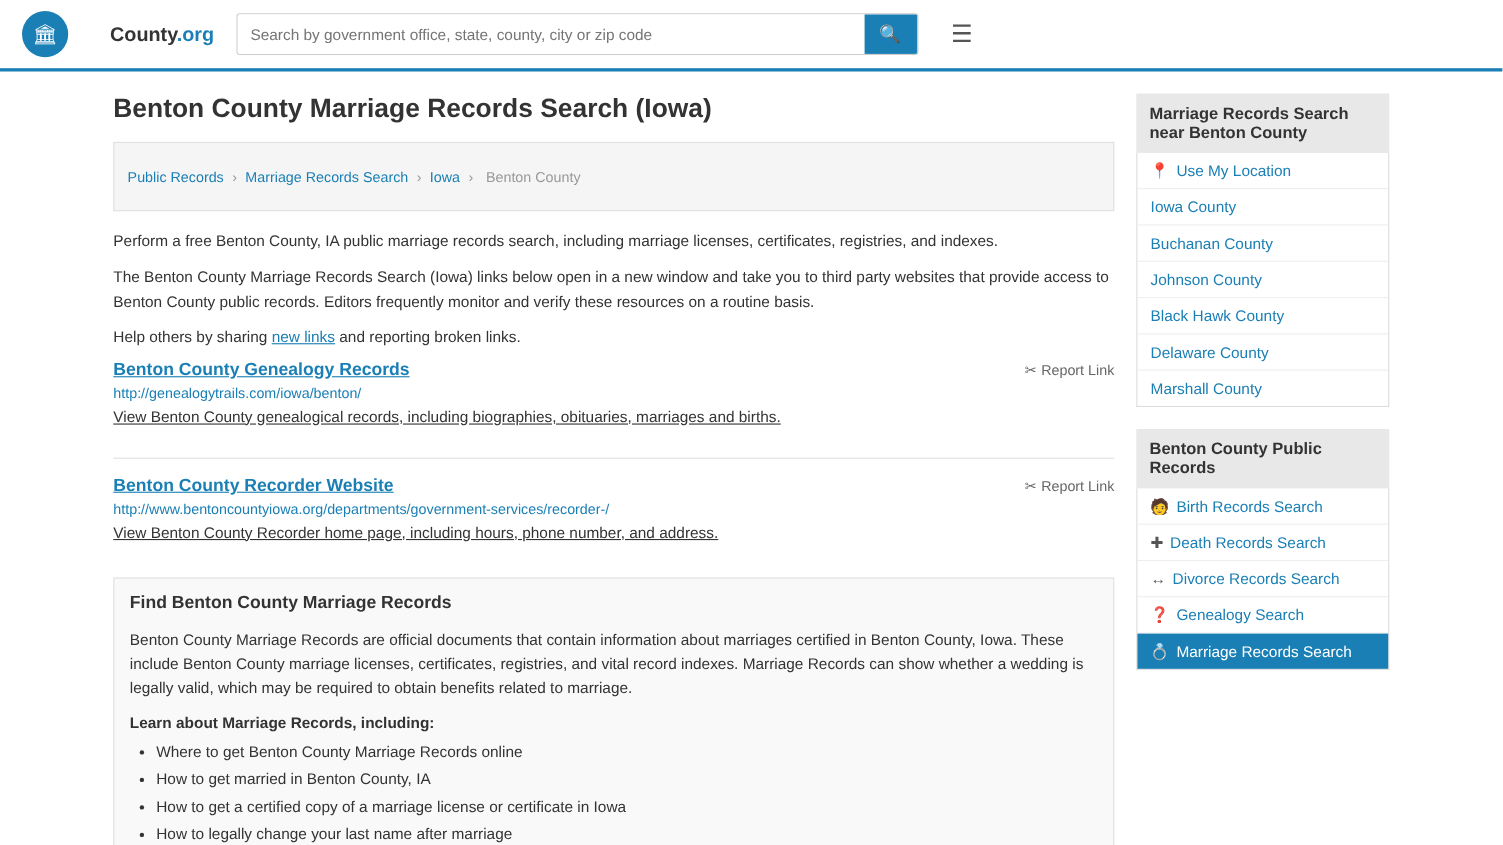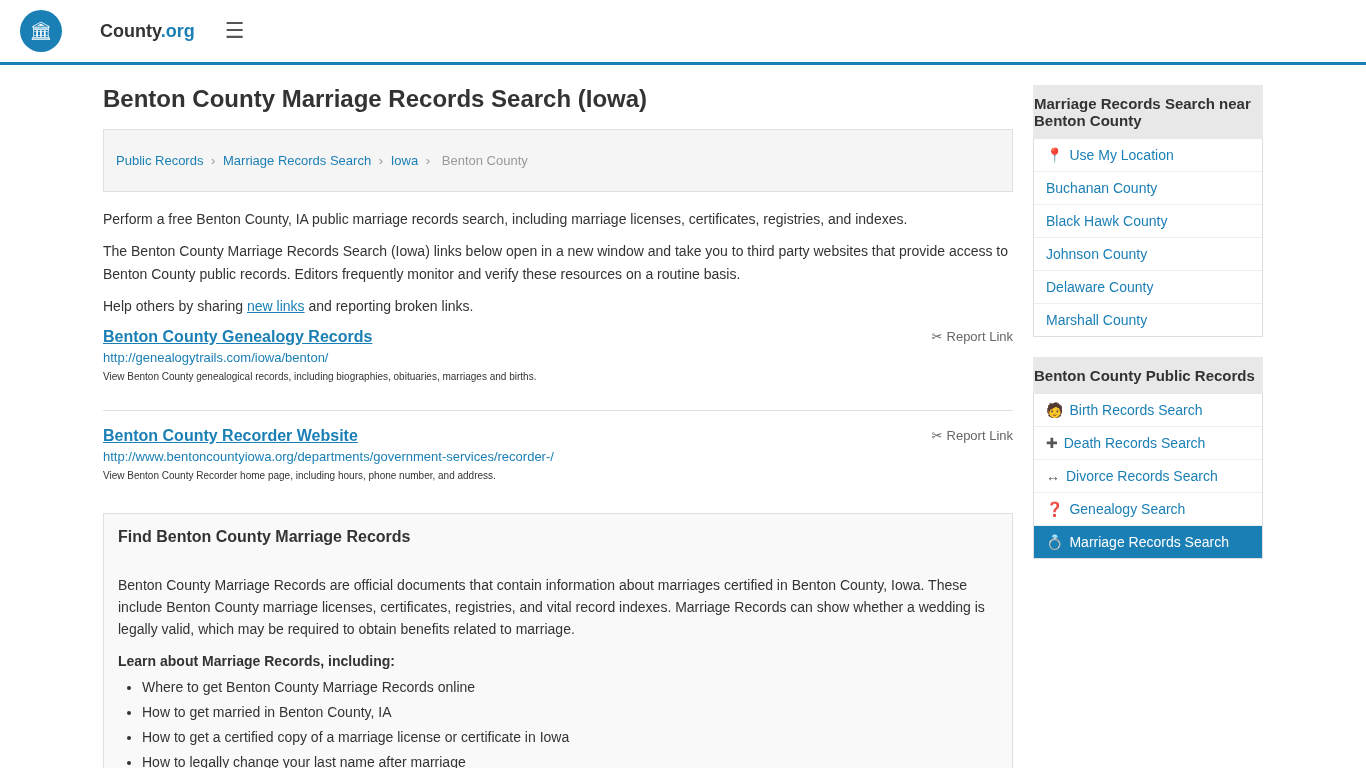--- a/index.html
+++ b/index.html
@@ -140,40 +140,41 @@
       display: flex;
       align-items: center;
       gap: 4px;
     }
     .record-url {
       color: #1a7fb5;
       font-size: 13px;
       margin-bottom: 4px;
     }
     .record-desc {
-      font-size: 10px;
+      font-size: 14px;
       line-height: 1.5;
+      text-decoration: underline;
     }
     .divider {
       border: none;
       border-top: 1px solid #e0e0e0;
       margin: 16px 0;
     }
 
     
     .find-section {
       background: #f9f9f9;
       border: 1px solid #e0e0e0;
       padding: 14px;
       margin-top: 20px;
     }
     .find-title {
       font-size: 16px;
       font-weight: bold;
-      margin-bottom: 28px;
+      margin-bottom: 12px;
     }
     .find-desc {
       font-size: 14px;
       line-height: 1.6;
       margin-bottom: 12px;
     }
     .learn-title {
       font-weight: bold;
       margin-bottom: 8px;
     }
@@ -190,21 +191,21 @@
     
     .sidebar {
       width: 230px;
       flex-shrink: 0;
     }
     .sidebar-section {
       margin-bottom: 20px;
     }
     .sidebar-header {
       background: #e8e8e8;
-      padding: 10px 1px;
+      padding: 10px 12px;
       font-weight: bold;
       font-size: 15px;
       color: #333;
       margin-bottom: 0;
     }
     .sidebar-list {
       border: 1px solid #ddd;
       border-top: none;
     }
     .sidebar-item {
@@ -236,20 +237,24 @@
   </style>
 </head>
 <body>
 
 <header class="header">
   <div class="logo-area">
     <div class="logo-circle">🏛</div>
     <span class="logo-text">
       County<span>.org</span>
     </span>
+  </div>
+  <div class="search-bar">
+    <input type="text" placeholder="Search by government office, state, county, city or zip code" style="">
+    <button>🔍</button>
   </div>
   <button class="hamburger">☰</button>
 </header>
 
 <div class="main-container">
 
   <div class="content">
 
     <h1 class="page-title">Benton County Marriage Records Search (Iowa)</h1>
 
@@ -314,27 +319,30 @@
   <div class="sidebar">
 
     <div class="sidebar-section">
       <div class="sidebar-header">Marriage Records Search near Benton County</div>
       <div class="sidebar-list">
         <div class="sidebar-item use-location">
           <span class="pin-icon">📍</span>
           <a href="#">Use My Location</a>
         </div>
         <div class="sidebar-item">
+          <a href="#">Iowa County</a>
+        </div>
+        <div class="sidebar-item">
           <a href="#">Buchanan County</a>
         </div>
         <div class="sidebar-item">
+          <a href="#">Johnson County</a>
+        </div>
+        <div class="sidebar-item">
           <a href="#">Black Hawk County</a>
-        </div>
-        <div class="sidebar-item">
-          <a href="#">Johnson County</a>
         </div>
         <div class="sidebar-item">
           <a href="#">Delaware County</a>
         </div>
         <div class="sidebar-item">
           <a href="#">Marshall County</a>
         </div>
       </div>
     </div>
 

